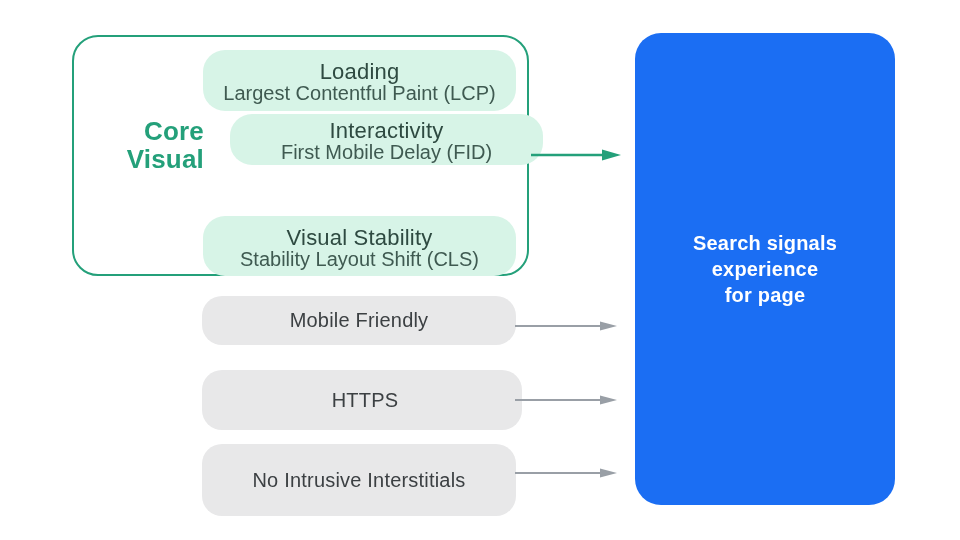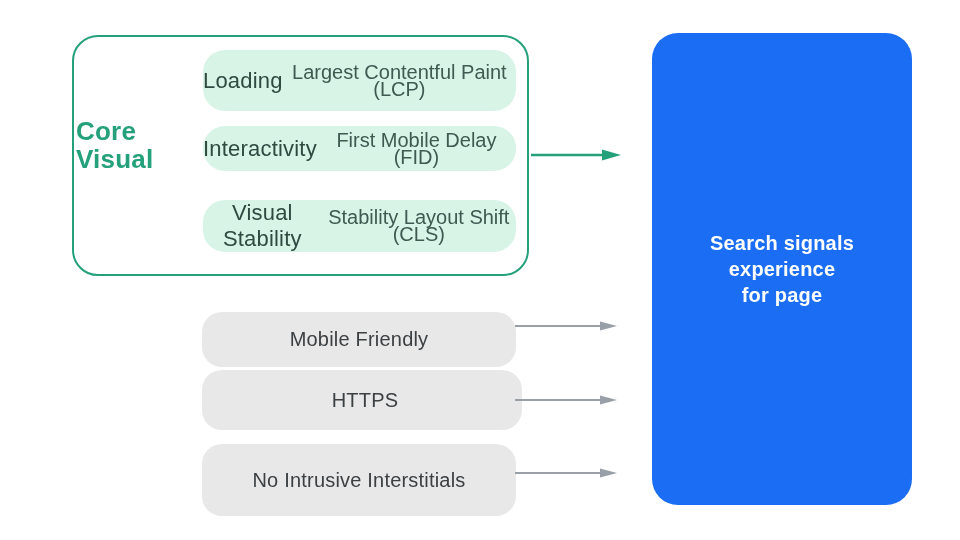--- a/index.html
+++ b/index.html
@@ -20,43 +20,43 @@
     border: 2px solid var(--green);
     border-radius: 26px;
     box-sizing: border-box;
     background: #ffffff;
   }
 
   .cwv-heading {
     position: absolute;
     left: 76px; top: 117px;
     width: 128px;
-    text-align: left;
+    text-align: right;
     color: var(--green);
     font-size: 26px;
     line-height: 28px;
     font-weight: bold;
     letter-spacing: 0.2px;
   }
 
   .metric-card {
     position: absolute;
     left: 203px;
     width: 313px;
     border-radius: 22px;
     background: var(--green-light);
     display: flex;
-    flex-direction: row;
+    flex-direction: column;
     align-items: center;
     justify-content: center;
     text-align: center;
   }
   .metric-card.m0 { top: 50px;  height: 61px; }
-  .metric-card.m1 { top: 126px; height: 45px; }
-  .metric-card.m2 { top: 200px; height: 52px; align-items: center; }
+  .metric-card.m1 { top: 114px; height: 51px; margin-left: 27px; }
+  .metric-card.m2 { top: 216px; height: 60px; align-items: center; }
 
   .metric-title {
     font-size: 22px;
     line-height: 26px;
     color: var(--green-title-text);
     letter-spacing: 0.2px;
   }
   .metric-subtitle {
     font-size: 20px;
     line-height: 17px;
@@ -68,34 +68,34 @@
     position: absolute;
     left: 202px;
     width: 314px;
     border-radius: 20px;
     background: var(--gray-fill);
     display: flex;
     align-items: center;
     justify-content: center;
     text-align: center;
   }
-  .signal-card.s0 { top: 296px; height: 55px; margin-top: 16px; }
+  .signal-card.s0 { top: 296px; height: 49px; }
   .signal-card.s1 { top: 370px; height: 60px; padding-left: 6px; }
   .signal-card.s2 { top: 444px; height: 72px; }
 
   .signal-label {
     font-size: 20px;
     color: var(--gray-text);
     letter-spacing: 0.2px;
   }
 
   
   .result-panel {
     position: absolute;
-    left: 652px; top: 33px;
+    left: 635px; top: 33px;
     width: 260px; height: 472px;
     border-radius: 26px;
     background: var(--blue);
     display: flex;
     flex-direction: column;
     align-items: center;
     justify-content: center;
     text-align: center;
   }
   .result-line {

